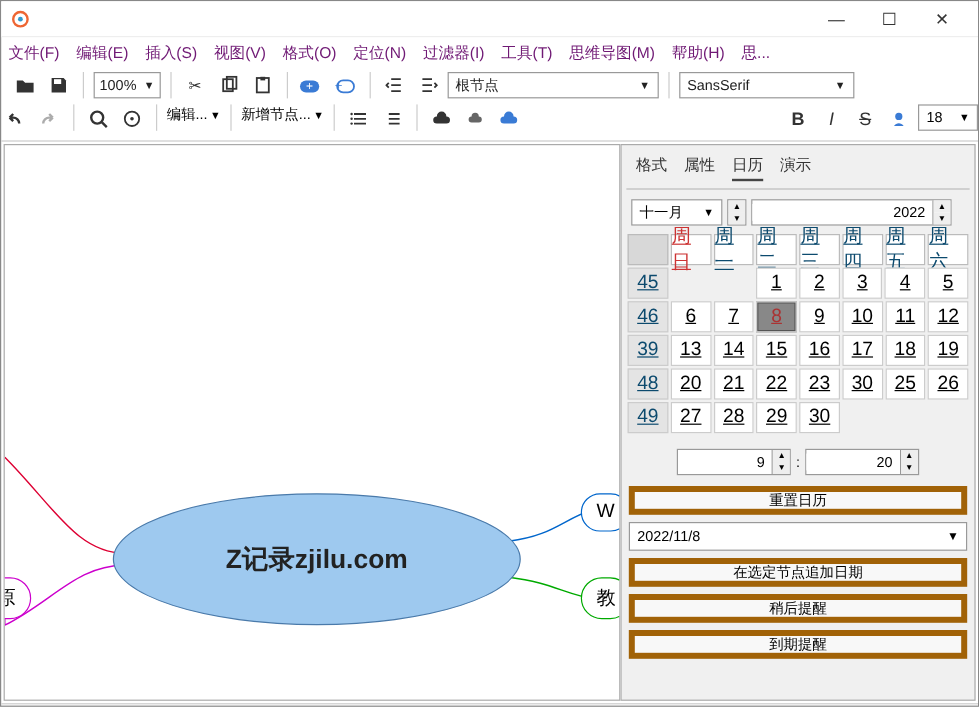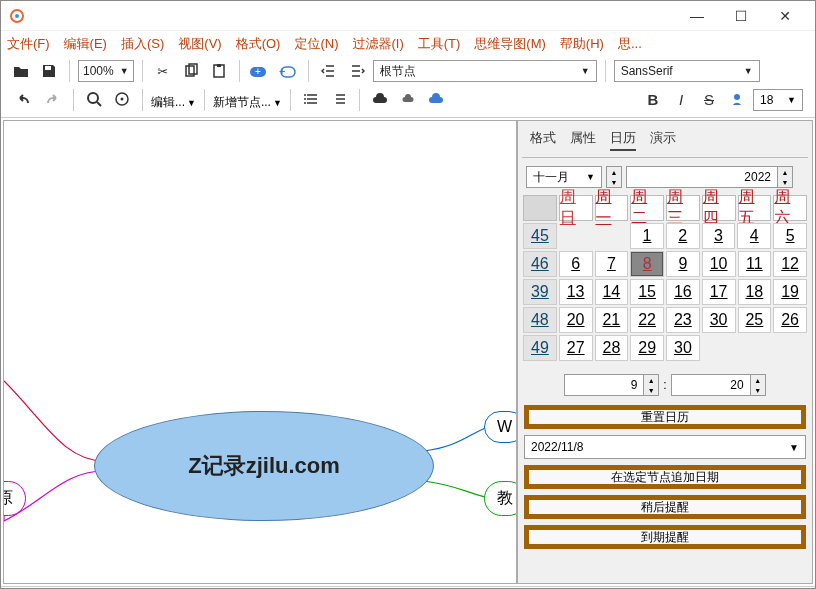--- a/index.html
+++ b/index.html
@@ -2,50 +2,50 @@
 <html><head>
 <meta charset="utf-8">
 <style>
 * { box-sizing: border-box; margin: 0; padding: 0; font-family: "Microsoft YaHei", sans-serif; }
 body { background: #fff; width: 816px; height: 589px; overflow: hidden; border: 1px solid #888; font-size: 12px; }
 .titlebar { height: 30px; background: #fff; display: flex; align-items: center; padding: 0 8px; border-bottom: 1px solid #eee; }
 .titlebar .app-icon { width: 16px; height: 16px; margin-right: 8px; display: inline-block; }
 .titlebar .app-icon svg { width:16px; height:16px; }
 .titlebar .spacer { flex: 1; }
 .winbtn { width: 44px; height: 28px; display:flex; align-items:center; justify-content:center; font-size:14px; color:#333; }
-.menubar { height: 26px; display:flex; align-items:center; padding: 0 6px; font-size: 13px; color:#c2410c; }
+.menubar { height: 26px; display:flex; align-items:center; padding: 0 6px; font-size: 13px; color:#701a75; }
 .menubar span { margin-right: 14px; }
 .toolbar-area { border-bottom: 1px solid #ccc; padding-bottom: 4px; }
 .toolbar { display:flex; align-items:center; padding: 2px 8px; gap:4px; font-size: 13px; color:#222; flex-wrap: nowrap; }
 .tb-btn { width: 24px; height: 24px; display:flex; align-items:center; justify-content:center; color:#333; }
 .tb-sep { width:1px; height:22px; background:#ccc; margin: 0 4px; }
 .zoom-combo { border:1px solid #999; height:22px; display:flex; align-items:center; padding:0 4px; font-size:12px; }
 .zoom-combo .arrow { margin-left: 6px; font-size: 9px; }
 .combo { border:1px solid #999; height:22px; display:flex; align-items:center; padding:0 6px; font-size:12px; background:#fff; }
 .combo .arrow { margin-left: auto; font-size: 9px; padding-left:10px; }
-.toolbar-row2 { display:flex; align-items:flex-end; padding: 2px 12px; gap:4px; font-size:13px; }
+.toolbar-row2 { display:flex; align-items:flex-start; padding: 2px 0; gap:4px; font-size:13px; }
 .label-drop { display:flex; align-items:center; font-size:12px; }
 .label-drop .arrow { font-size: 9px; margin-left: 2px; }
 .main-area { display:flex; height: 468px; }
 .canvas { flex:1; background:#fff; position:relative; border-right: 1px solid #ccc; margin:2px 0 2px 2px; border:1px solid #aaa; overflow:hidden; }
 .sidepanel { width: 296px; background:#f0f0f0; display:flex; flex-direction:column; padding: 2px 4px; overflow:hidden; border:1px solid #aaa; margin:2px 2px 2px 0; }
 .tabs { display:flex; gap:14px; padding: 6px 8px; font-size:13px; }
 .tab { color:#333; }
 .tab.active { border-bottom: 2px solid #444; padding-bottom:2px; }
 .tabline { border-bottom: 1px solid #bbb; margin-bottom:6px; }
 .month-row { display:flex; align-items:center; gap:4px; padding: 2px 4px; margin-bottom:4px; }
 .spinner { display:flex; border:1px solid #999; height:22px; align-items:center; background:#fff; }
 .spinner input { border:none; width: 52px; text-align:left; padding:0 6px; font-size:12px; outline:none; }
 .spinner.year input { text-align:right; width:150px; }
 .spin-btns { display:flex; flex-direction:column; border-left:1px solid #999; }
 .spin-btns div { width:14px; height:10px; font-size:7px; display:flex; align-items:center; justify-content:center; background:#eee; }
 .cal { width: 100%; }
 .cal-row { display:flex; }
 .cal-head, .cal-cell, .cal-wk { width: 35px; height: 26px; display:flex; align-items:center; justify-content:center; font-size:16px; border:1px solid #ccc; margin:1px; background:#fff;text-decoration:underline; }
-.cal-head { color:#b91c1c; border:1px solid #bbb; }
+.cal-head { color:#0c4a6e; border:1px solid #bbb; }
 .cal-head.sun { color:#cc3333; }
 .cal-wk { background:#e4e4e4; color:#0c4a6e; }
 .cal-cell.today { background:#888; color:#a33; box-shadow: inset 0 0 0 1px #555;}
 .cal-corner { width:35px; height:26px; margin:1px; background:#d8d8d8; border:1px solid #bbb;}
 .time-row { display:flex; align-items:center; justify-content:center; gap:4px; margin:12px 0 6px; }
 .time-row .spinner input { width: 78px; text-align:right; }
 .btn-row { margin:3px 2px; }
 .wide-btn { width:100%; height:24px; border:5px solid #a16207; background:#f8f8f8; font-size:12px; display:flex; align-items:center; justify-content:center; }
 .date-combo { border:1px solid #999; height:24px; display:flex; align-items:center; padding:0 6px; background:#fff; margin:3px 2px; font-size:12px;}
 .date-combo .arrow { margin-left:auto; font-size:10px; }
@@ -136,21 +136,21 @@
   <div class="tb-btn">
         <svg width="16" height="16">
           <path d="M5 3h8M5 8h8M5 13h8M3 6l-2 2 2 2" stroke="#333" fill="none" stroke-width="1.5"></path>
         </svg>
       </div>
   <div class="tb-btn">
         <svg width="16" height="16">
           <path d="M3 3h8M3 8h8M3 13h8M13 6l2 2-2 2" stroke="#333" fill="none" stroke-width="1.5"></path>
         </svg>
       </div>
-  <div class="combo" style="width:224px">
+  <div class="combo" style="width:176px">
         <span>根节点</span>
         <span class="arrow">▼</span>
       </div>
   <div class="tb-sep"></div>
   <div class="combo" style="width:146px">
         <span>SansSerif</span>
         <span class="arrow">▼</span>
       </div>
 </div>
 

